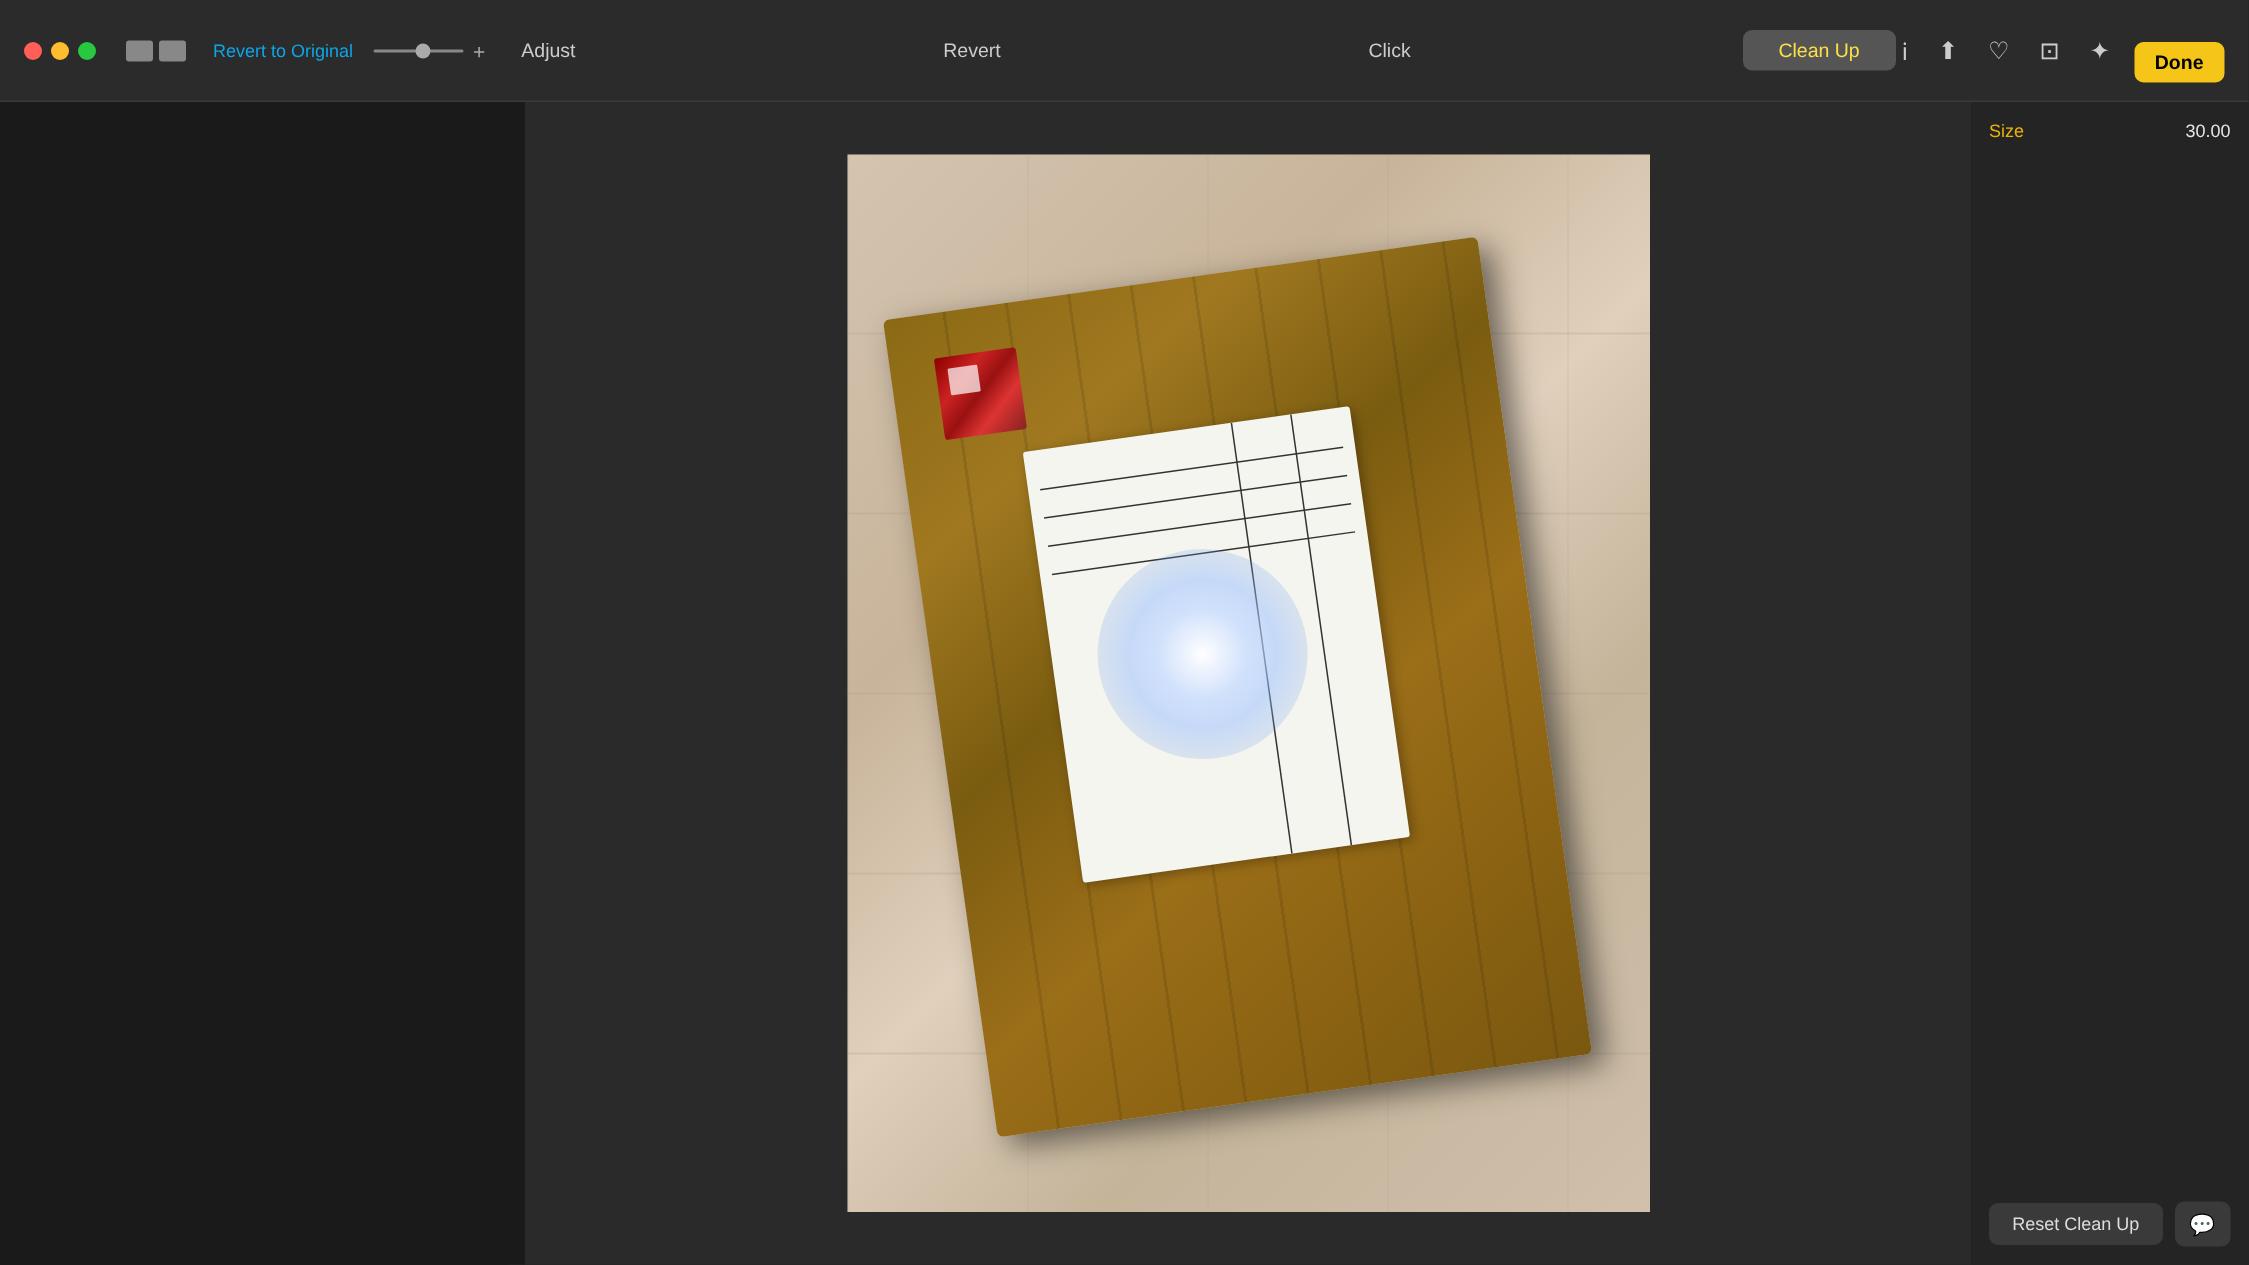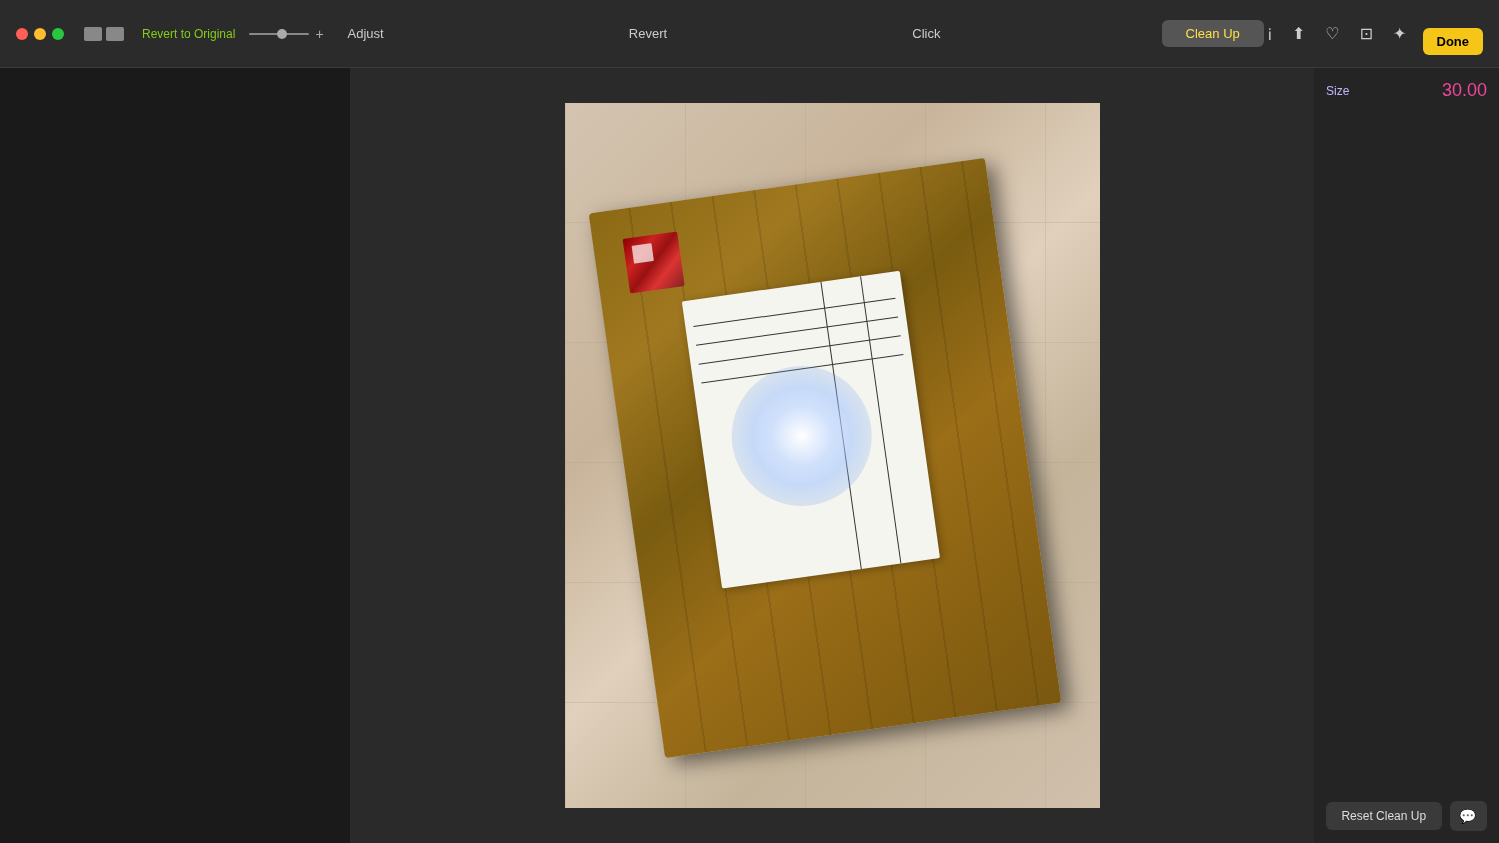--- a/index.html
+++ b/index.html
@@ -56,21 +56,21 @@
 
     .view-btn {
       width: 18px;
       height: 14px;
       background: #888;
       border-radius: 2px;
     }
 
     .revert-btn {
       font-size: 12px;
-      color: #84cc16;
+      color: #0ea5e9;
       background: none;
       border: none;
       cursor: pointer;
     }
 
     .slider-container {
       display: flex;
       align-items: center;
       gap: 6px;
       margin-left: 4px;
@@ -336,26 +336,26 @@
 
     .size-row {
       display: flex;
       justify-content: space-between;
       align-items: center;
       margin-bottom: 8px;
     }
 
     .size-label {
       font-size: 12px;
-      color: #c4b5fd;
+      color: #eab308;
     }
 
     .size-value {
-      font-size: 18px;
-      color: #ec4899;
+      font-size: 12px;
+      color: #e5e5e5;
     }
 
     .right-bottom {
       margin-top: auto;
       display: flex;
       gap: 8px;
       align-items: center;
     }
 
     .reset-btn {

